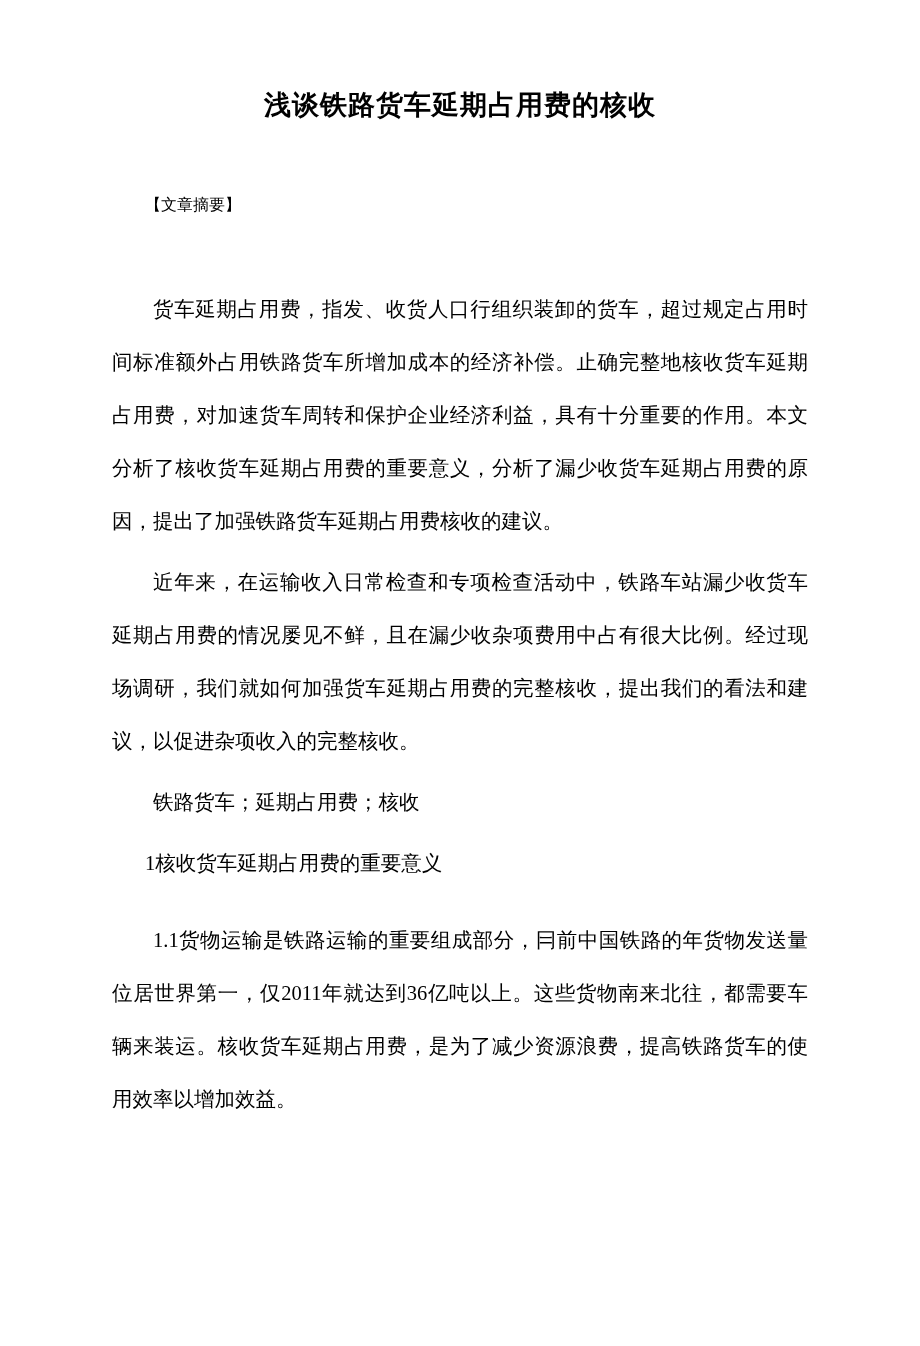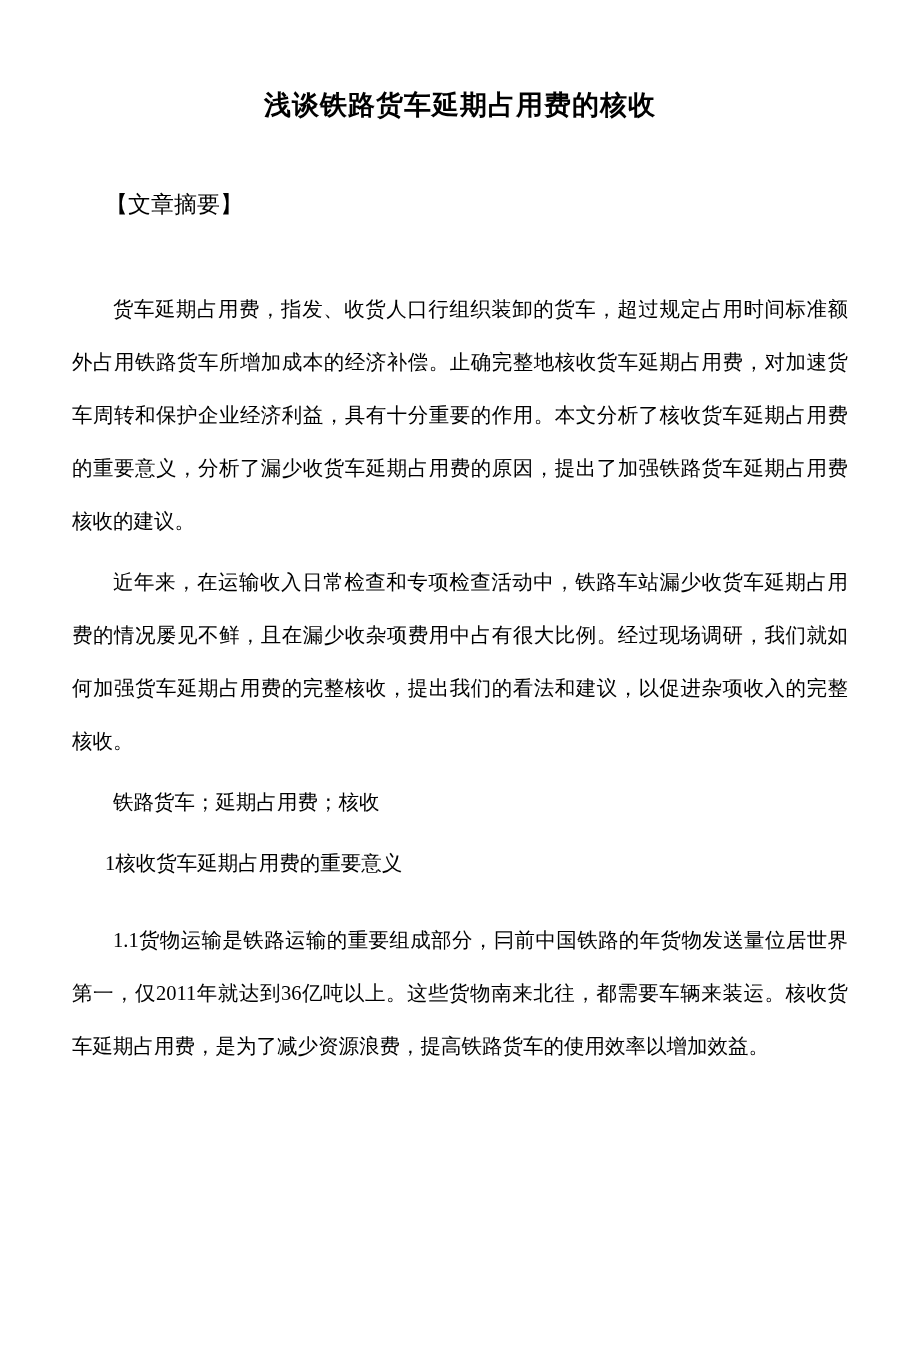--- a/index.html
+++ b/index.html
@@ -14,21 +14,21 @@
     font-family: "Liberation Serif", "DejaVu Serif", serif;
     color: #000000;
     overflow: hidden;
   }
   .page {
     position: relative;
     width: 920px;
     height: 1346px;
     background: #ffffff;
     box-sizing: border-box;
-    padding: 0 64px;
+    padding: 0 104px;
   }
   .doc-title {
     margin: 0;
     padding-top: 86px;
     text-align: center;
     font-family: "DejaVu Sans", "Liberation Sans", sans-serif;
     font-weight: bold;
     font-size: 27px;
     letter-spacing: 1px;
     line-height: 1.4;
@@ -46,21 +46,21 @@
   .spacer-lg { height: 54px; }
   .spacer-md { height: 44px; }
   .spacer-sm { height: 16px; }
   .heading-inline {
     font-size: 20.5px;
     line-height: 53px;
     text-indent: 41px;
     margin: 0;
   }
   .abstract-label {
-    font-size: 23px;
+    font-size: 16px;
     line-height: 53px;
     text-indent: 41px;
     margin: 0;
   }
 </style>
 </head>
 <body>
 
 <div class="page">
 

